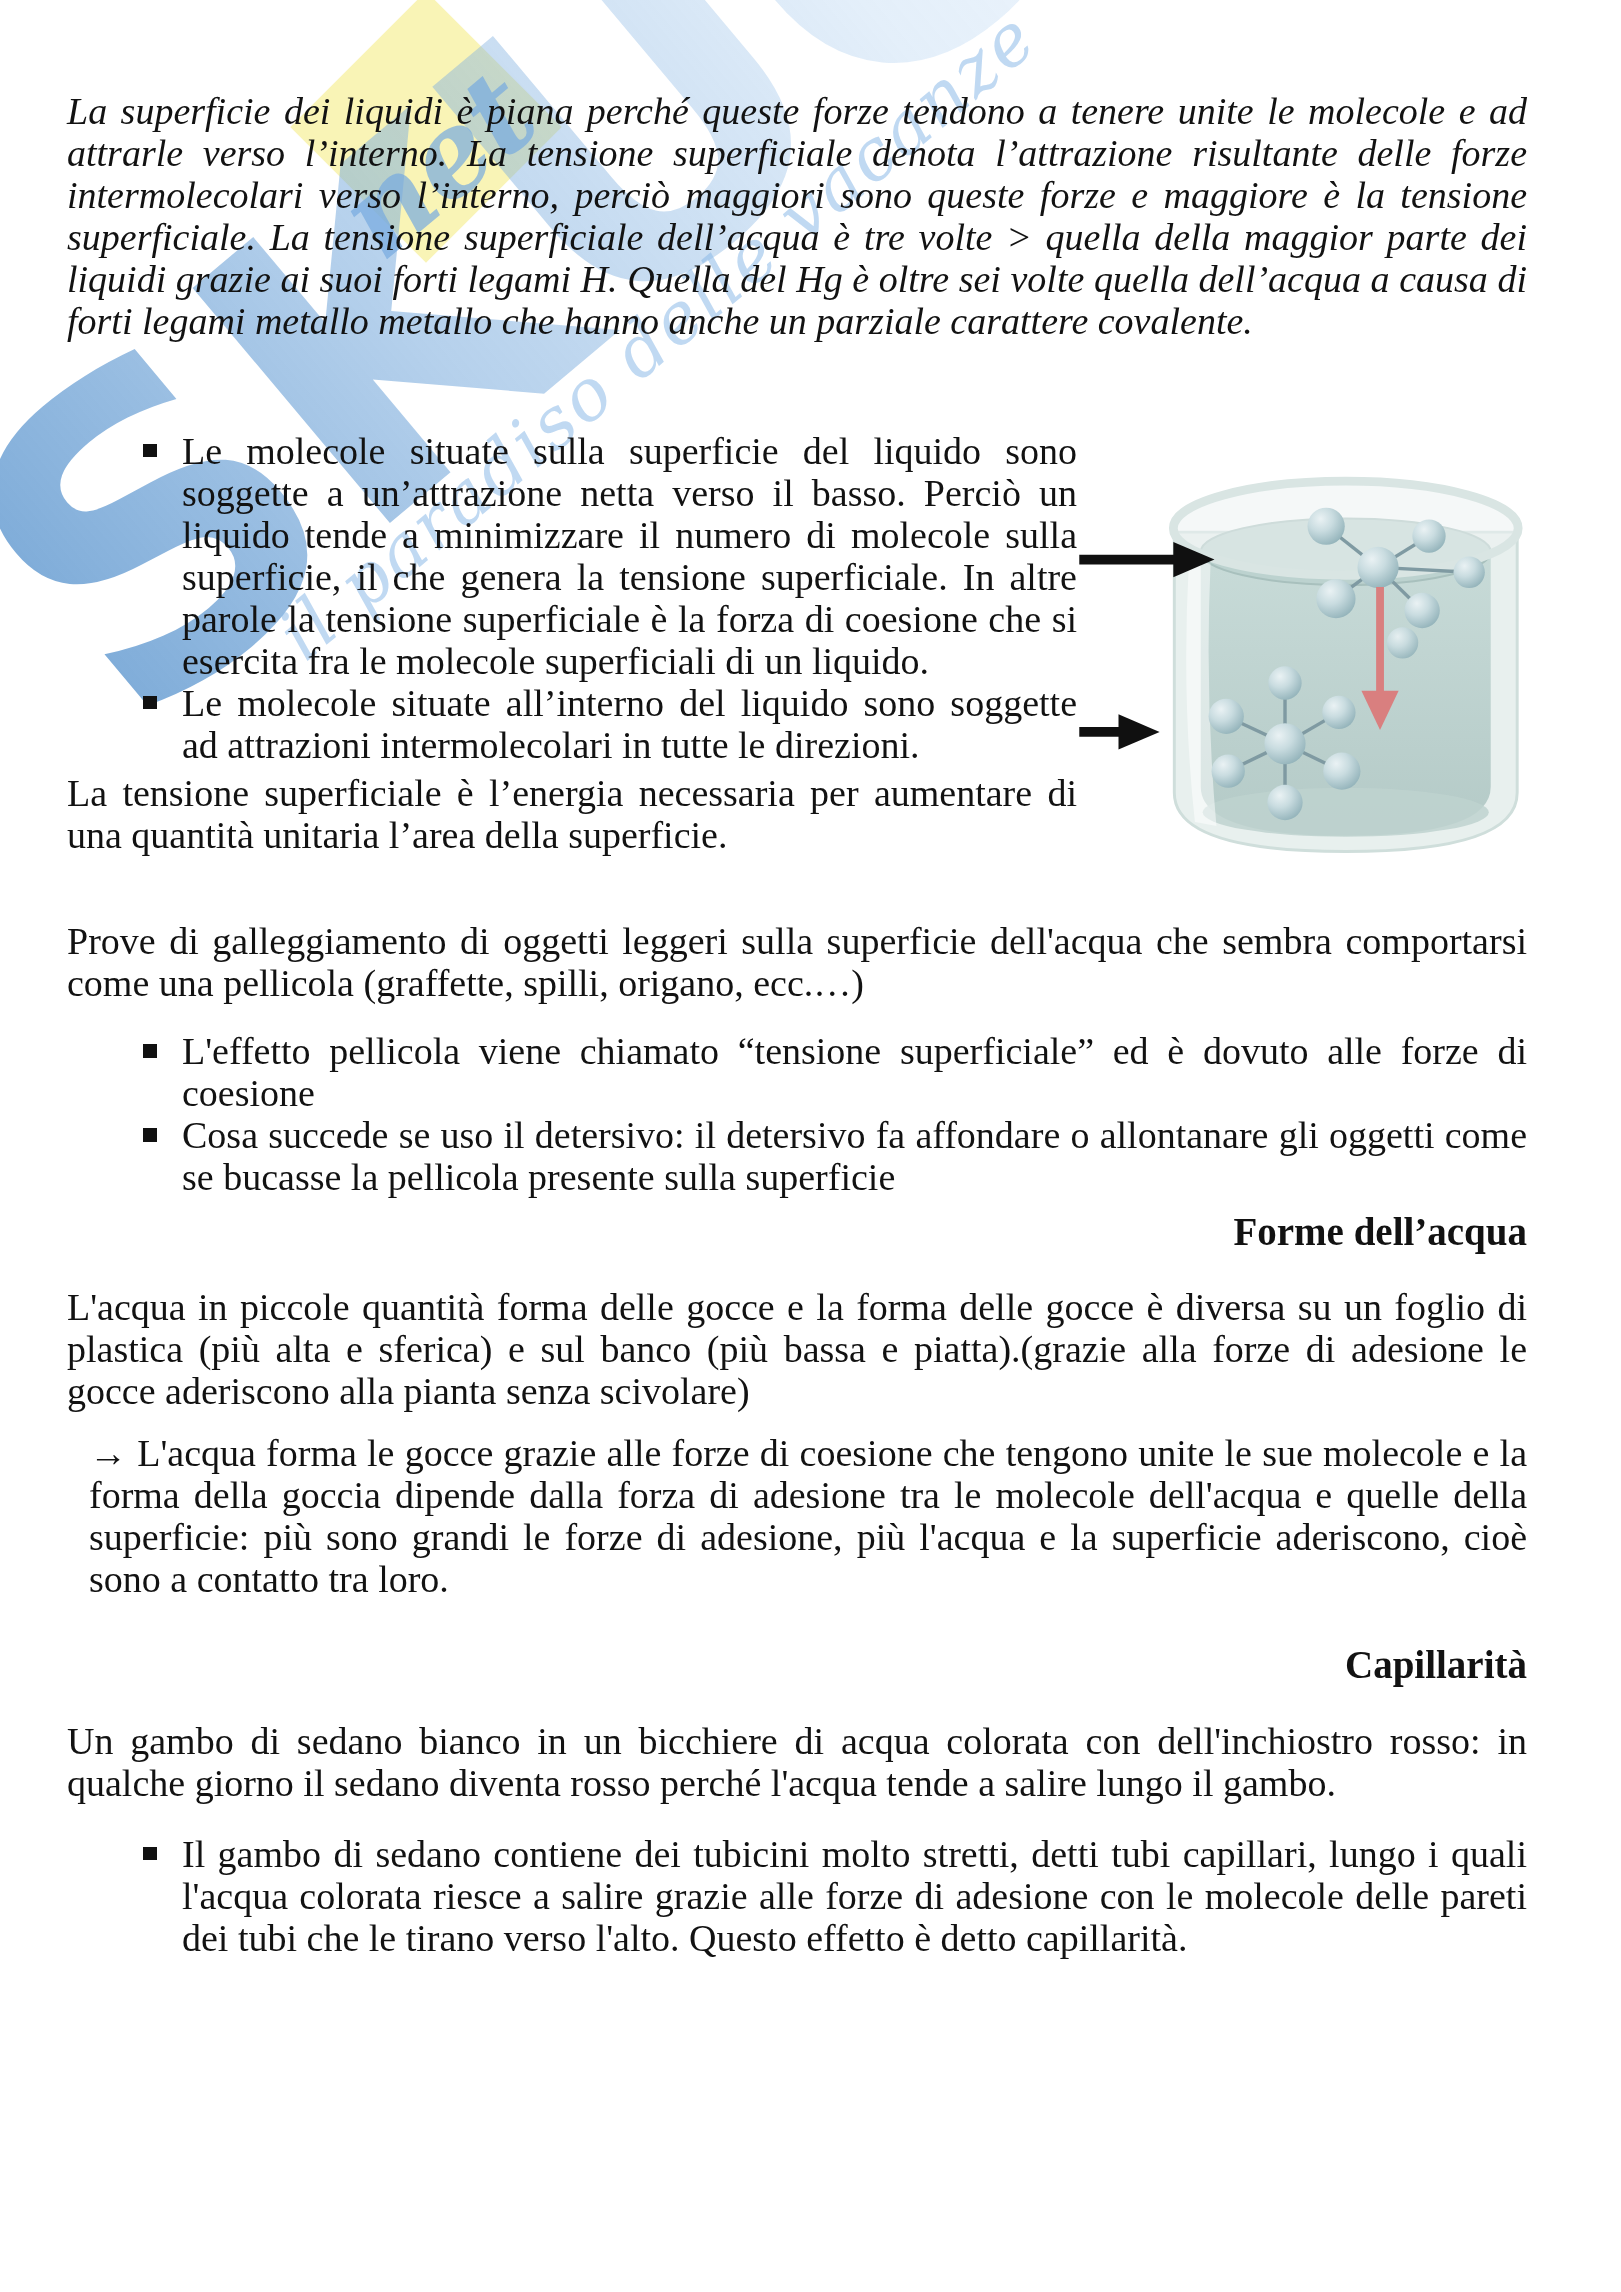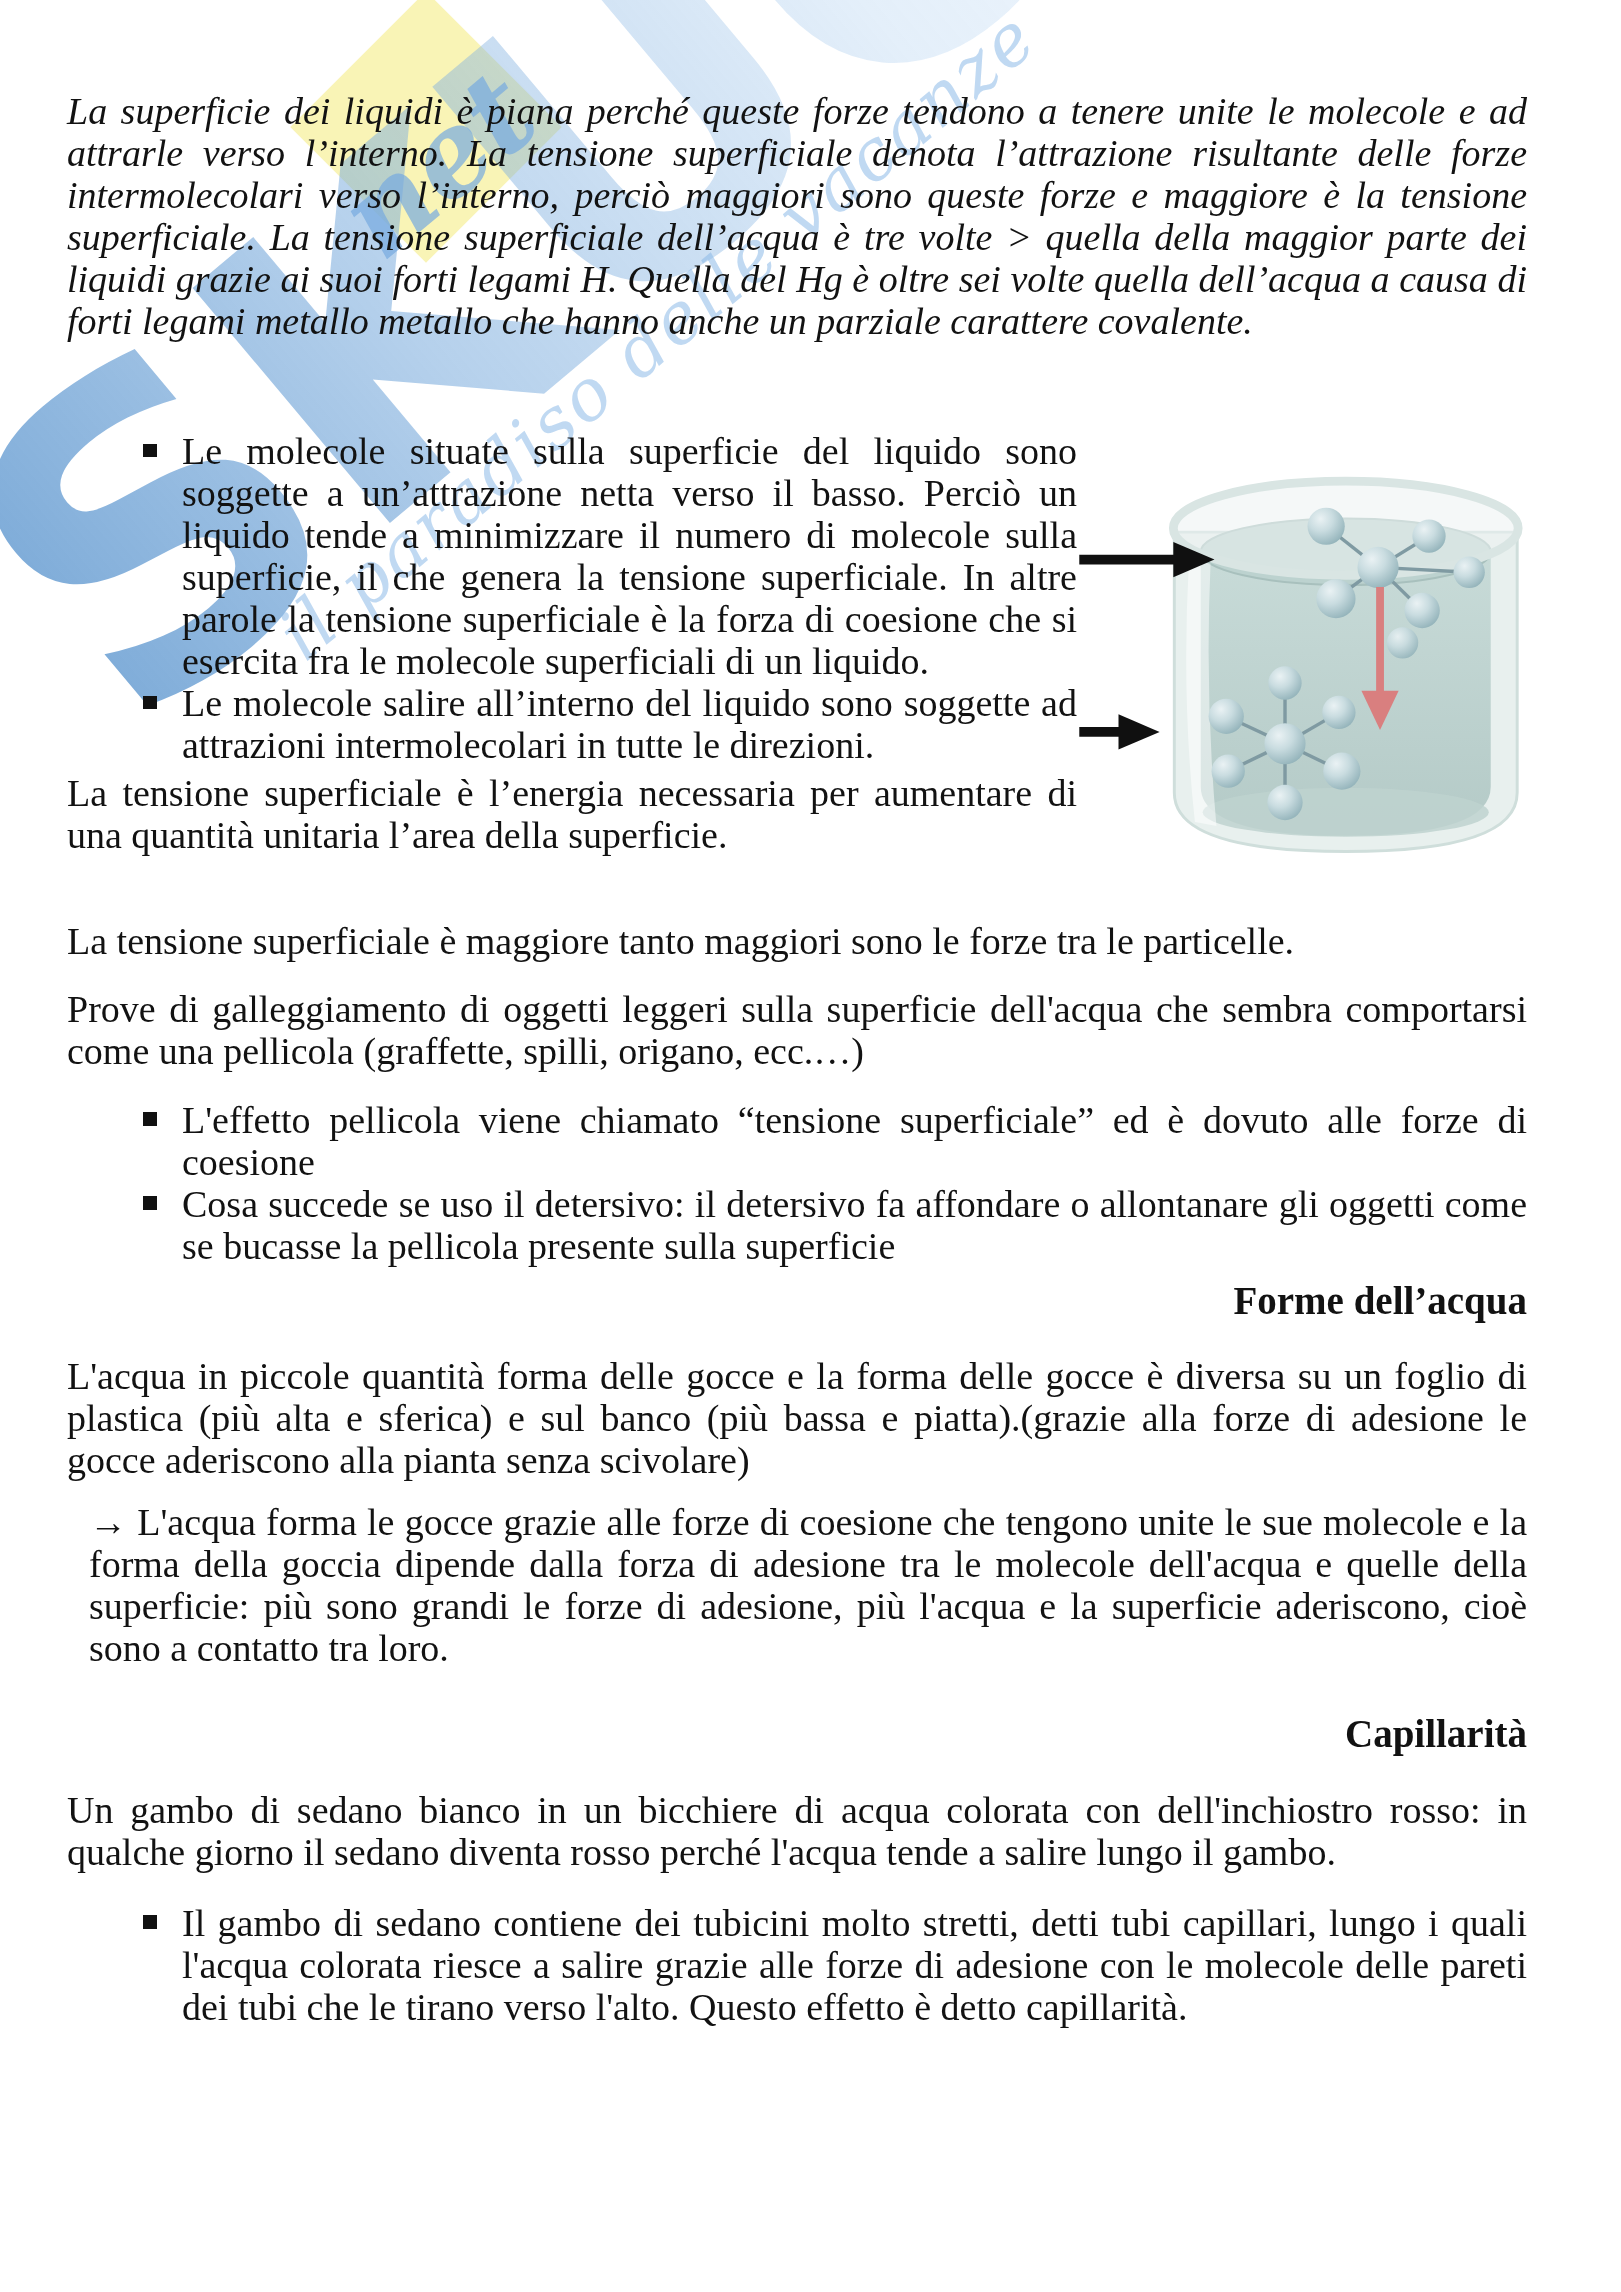--- a/index.html
+++ b/index.html
@@ -71,21 +71,21 @@
   </div>
 
   <div class="content">
 
     <p class="intro">La superficie dei liquidi è piana perché queste forze tendono a tenere unite le molecole e ad attrarle verso l’interno. La tensione superficiale denota l’attrazione risultante delle forze intermolecolari verso l’interno, perciò maggiori sono queste forze e maggiore è la tensione superficiale. La tensione superficiale dell’acqua è tre volte &gt; quella della maggior parte dei liquidi grazie ai suoi forti legami H. Quella del Hg è oltre sei volte quella dell’acqua a causa di forti legami metallo metallo che hanno anche un parziale carattere covalente.</p>
 
     <div class="top-row">
       <div class="top-left">
         <ul class="blist">
           <li>Le molecole situate sulla superficie del liquido sono soggette a un’attrazione netta verso il basso. Perciò un liquido tende a minimizzare il numero di molecole sulla superficie, il che genera la tensione superficiale. In altre parole la tensione superficiale è la forza di coesione che si esercita fra le molecole superficiali di un liquido.</li>
-          <li>Le molecole salire all’interno del liquido sono soggette ad attrazioni intermolecolari in tutte le direzioni.</li>
+          <li>Le molecole situate all’interno del liquido sono soggette ad attrazioni intermolecolari in tutte le direzioni.</li>
         </ul>
         <p class="para-energy">La tensione superficiale è l’energia necessaria per aumentare di una quantità unitaria l’area della superficie.</p>
       </div>
       <div class="top-right">
         <div class="beaker-wrap">
           <svg width="461" height="433" viewBox="0 0 470 442" xmlns="http://www.w3.org/2000/svg">
             <defs>
               <radialGradient id="sph" cx="35%" cy="30%" r="75%">
                 <stop offset="0%" stop-color="#eaf2f4"></stop>
                 <stop offset="45%" stop-color="#c9dce0"></stop>
@@ -154,21 +154,20 @@
             </g>
             <g>
               <line x1="0" y1="296" x2="44" y2="296" stroke="#101010" stroke-width="10"></line>
               <polygon points="82,296 40,278 40,314" fill="#101010"></polygon>
             </g>
           </svg>
         </div>
       </div>
     </div>
 
-    <p class="para-forces">La tensione superficiale è maggiore tanto maggiori sono le forze tra le particelle.</p>
 
     <p class="para-floating">Prove di galleggiamento di oggetti leggeri sulla superficie dell'acqua che sembra comportarsi come una pellicola (graffette, spilli, origano, ecc.…)</p>
 
     <ul class="blist film-list">
       <li>L'effetto pellicola viene chiamato “tensione superficiale” ed è dovuto alle forze di coesione</li>
       <li>Cosa succede se uso il detersivo: il detersivo fa affondare o allontanare gli oggetti come se bucasse la pellicola presente sulla superficie</li>
     </ul>
 
     <h2 class="h-forme">Forme dell’acqua</h2>
 

